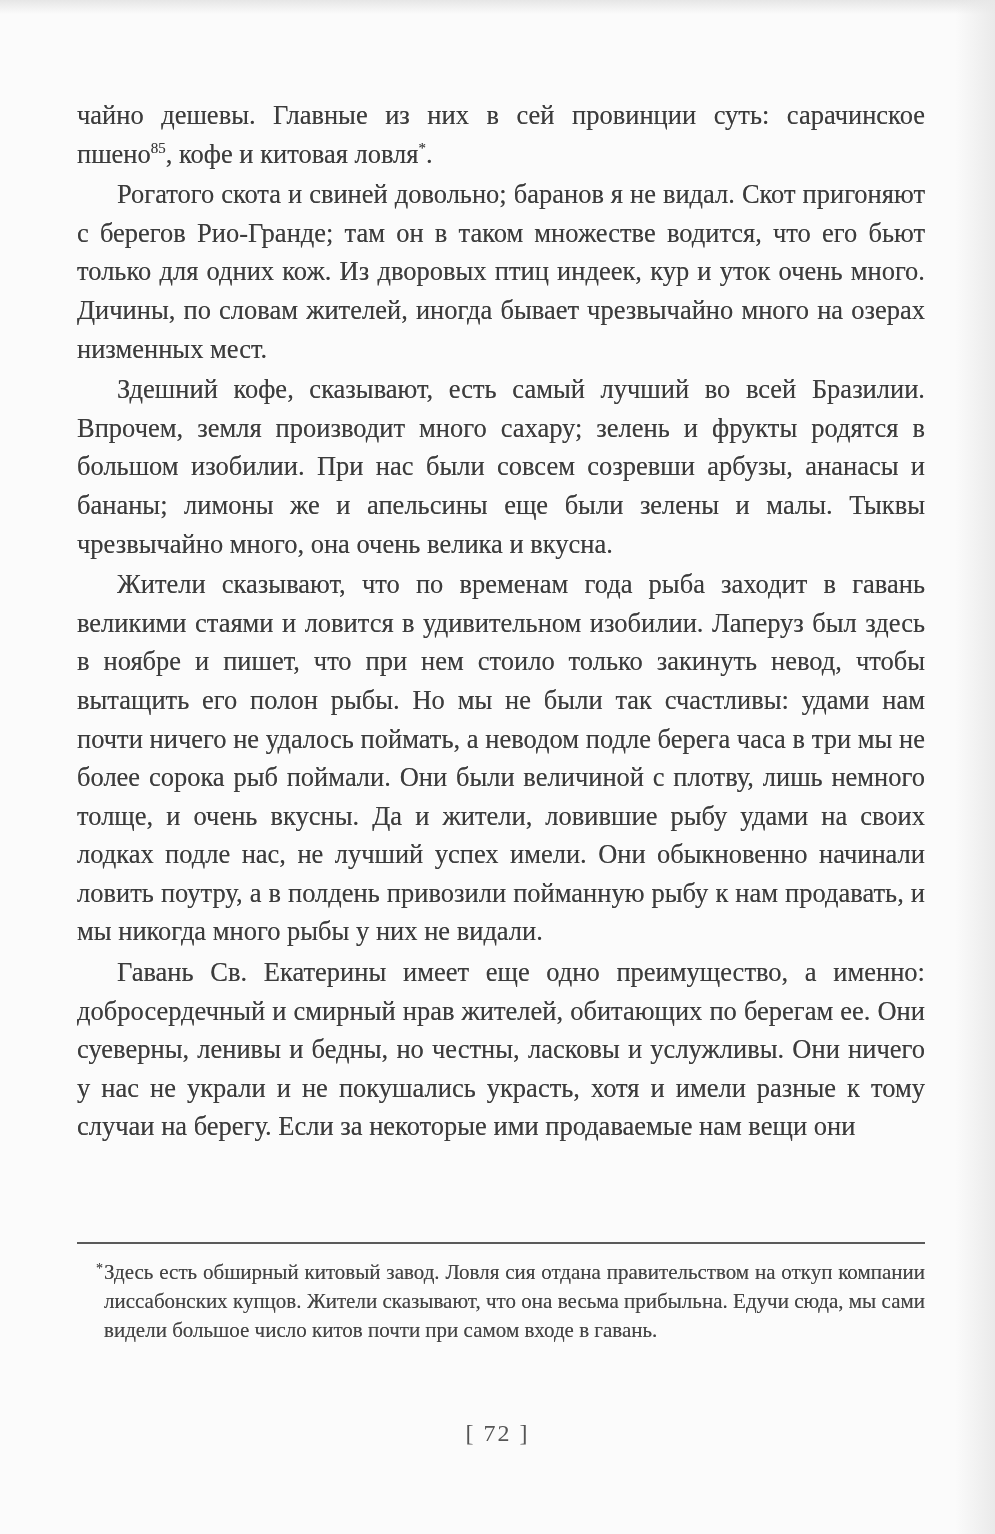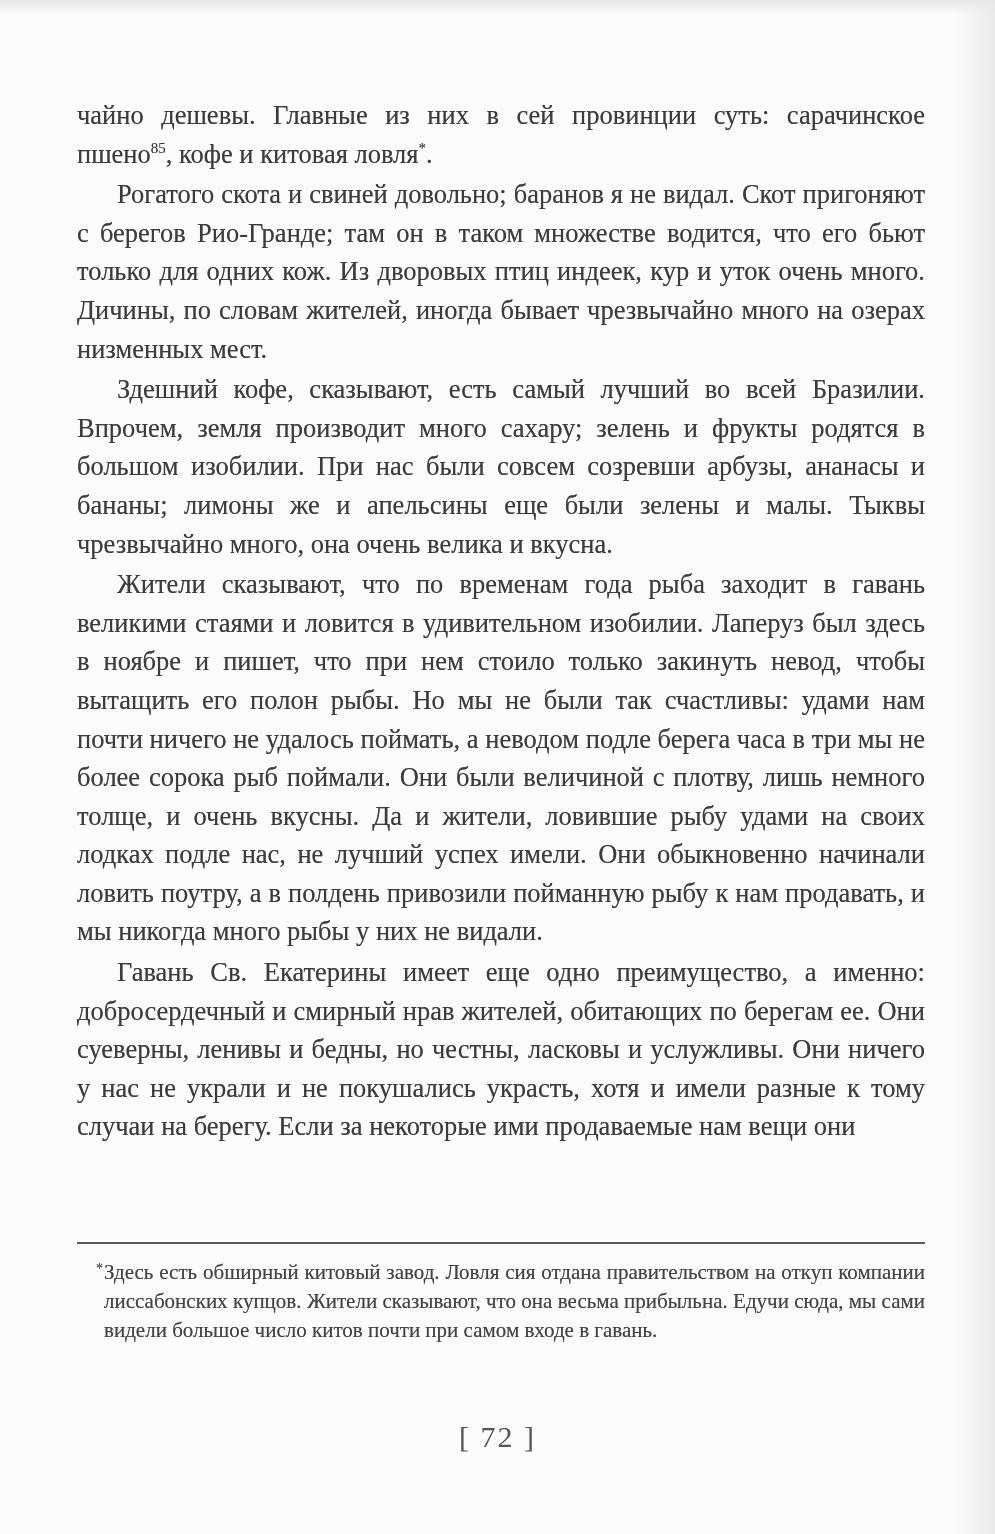--- a/index.html
+++ b/index.html
@@ -43,21 +43,21 @@
       position: absolute; left: 104px; top: 1258px; width: 821px;
       font-size: 21px; line-height: 29px;
       text-align: justify;
       color: #444;
       text-shadow: 0 0 0.5px rgba(60,60,60,0.6);
     }
     .fn-mark { position: absolute; left: -8px; top: -4px; font-size: 14px; }
     .page-number {
       position: absolute; left: 0; width: 100%; top: 1420px;
       text-align: center;
-      font-size: 30px; color: #555;
+      font-size: 24px; color: #555;
       letter-spacing: 2px;
     }
   </style>
 </head>
 <body>
 
 <div class="top-edge"></div>
 <div class="page-edge"></div>
 
 <div class="body-text">

